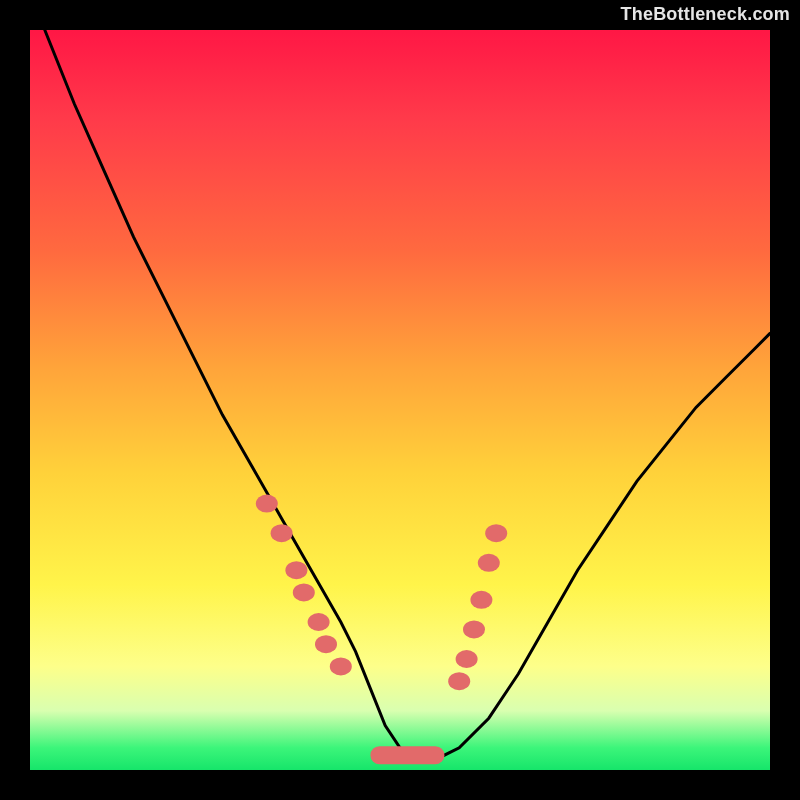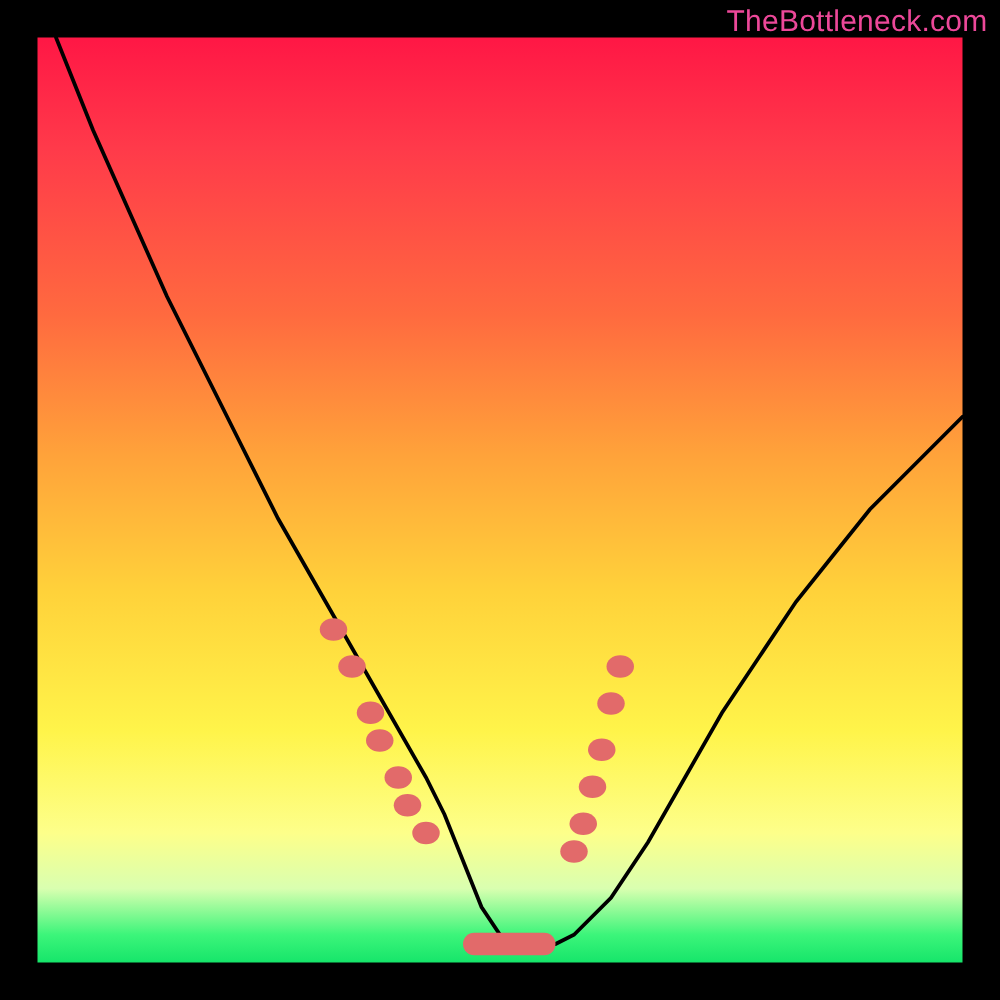--- a/index.html
+++ b/index.html
@@ -35,23 +35,23 @@
       #fdff8a 86%,
       #d9ffb0 92%,
       #3cf57a 97%,
       #16e56a 100%
     );
   }
   .watermark {
     position: absolute;
     top: 4px;
     right: 10px;
-    color: #ec4899;
-    font-size: 24px;
-    font-weight: 400;
+    color: #e5e5e5;
+    font-size: 18px;
+    font-weight: 700;
     letter-spacing: 0.2px;
     user-select: none;
   }
   svg.curve {
     position: absolute;
     left: 0;
     top: 0;
     width: 740px;
     height: 740px;
     overflow: visible;

